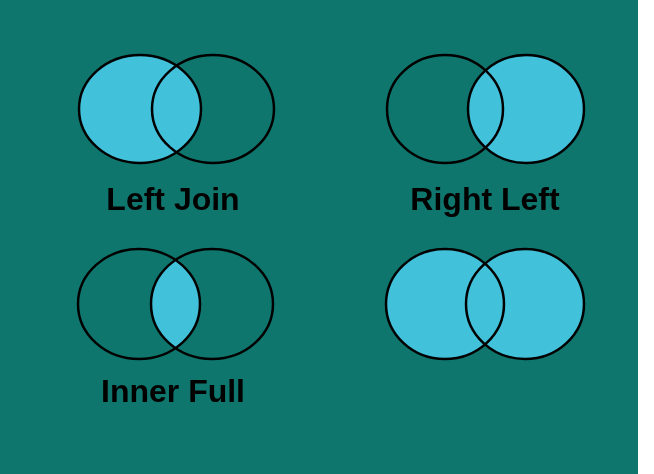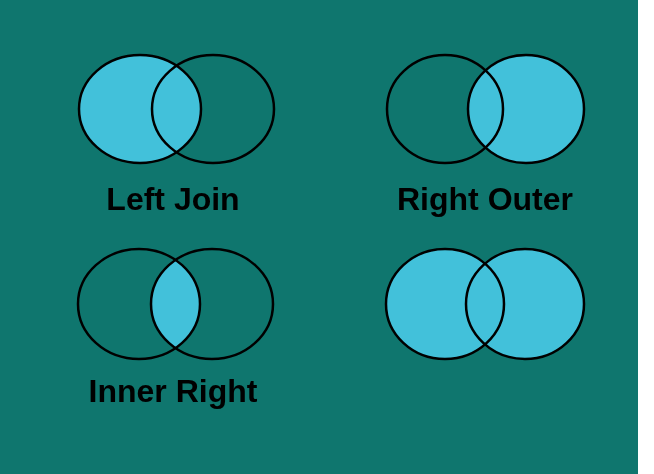--- a/index.html
+++ b/index.html
@@ -59,15 +59,15 @@
       </g>
       <g>
         <ellipse cx="445" cy="304" rx="59" ry="55" fill="#42C1DA"></ellipse>
         <ellipse cx="525" cy="304" rx="59" ry="55" fill="#42C1DA"></ellipse>
         <ellipse cx="445" cy="304" rx="59" ry="55" fill="none" stroke="#000000" stroke-width="2.5"></ellipse>
         <ellipse cx="525" cy="304" rx="59" ry="55" fill="none" stroke="#000000" stroke-width="2.5"></ellipse>
       </g>
     </svg>
 
   <div class="join-label" id="label-top-left">Left Join</div>
-  <div class="join-label" id="label-top-right">Right Outer</div>
-  <div class="join-label" id="label-bottom-left">Inner Right</div>
+  <div class="join-label" id="label-top-right">Right Left</div>
+  <div class="join-label" id="label-bottom-left">Inner Full</div>
 </div>
 
 </body></html>

